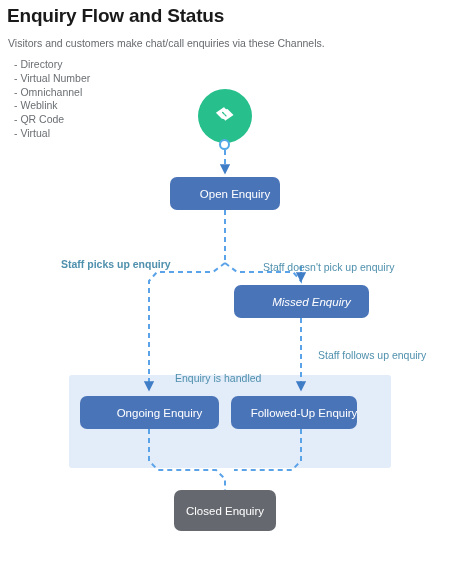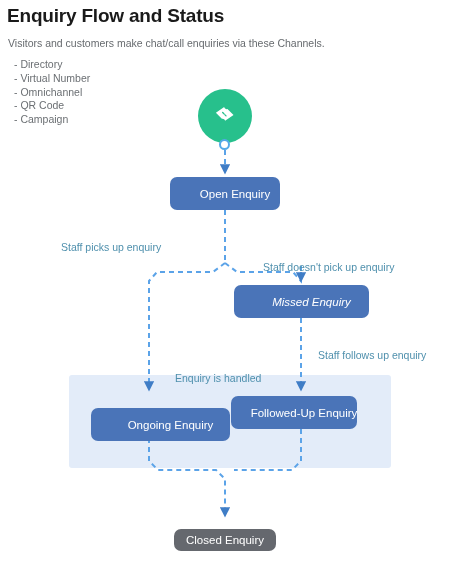--- a/index.html
+++ b/index.html
@@ -109,48 +109,49 @@
     color: #ffffff;
     font-size: 11.5px;
     white-space: nowrap;
     box-sizing: border-box;
   }
   .node.blue { background: #4a74b8; padding-left: 20px; }
   .node.gray { background: #65686e; }
 
   #node-open      { left: 170px; top: 177px; width: 110px; height: 33px; }
   #node-missed    { left: 234px; top: 285px; width: 135px; height: 33px; font-style: italic; }
-  #node-ongoing   { left: 80px;  top: 408px; width: 139px; height: 33px; margin-left: 11px; }
+  #node-ongoing   { left: 80px;  top: 396px; width: 139px; height: 33px; }
   #node-followed  { left: 231px; top: 396px; width: 126px; height: 33px; }
-  #node-closed    { left: 174px; top: 529px; width: 102px; height: 22px; }
+  #node-closed    { left: 174px; top: 490px; width: 102px; height: 41px; }
 
   
   .edge-label {
     position: absolute;
     font-size: 10.5px;
     color: #4f90ad;
     white-space: nowrap;
   }
-  #label-picks-up     { left: 61px;  top: 241px; }
+  #label-picks-up     { left: 61px;  top: 258px; font-weight: bold; }
   #label-no-pickup    { left: 263px; top: 241px; margin-top: 20px; }
   #label-follows-up   { left: 310px; top: 349px; margin-left: 8px; }
   #label-handled      { left: 175px; top: 372px; }
 </style>
 </head>
 <body>
 
 <div id="page-title">Enquiry Flow and Status</div>
 <div id="subtitle">Visitors and customers make chat/call enquiries via these Channels.</div>
 
 <ul id="channel-list">
   <li>- Directory</li>
   <li>- Virtual Number</li>
   <li>- Omnichannel</li>
+  <li>- Weblink</li>
   <li>- QR Code</li>
-  <li>- Campaign</li>
+  <li>- Virtual</li>
 </ul>
 
 <div id="flow-canvas">
 
   <div id="handled-panel"></div>
 
   <svg id="connector-layer" viewBox="0 0 450 576" width="450" height="576">
     <defs>
       <marker id="arrow" viewBox="0 0 10 10" refX="7.5" refY="5" markerWidth="5.2" markerHeight="5.2" orient="auto-start-reverse">
         <path d="M 0 0 L 10 5 L 0 10 z" fill="#3f7dc6"></path>

